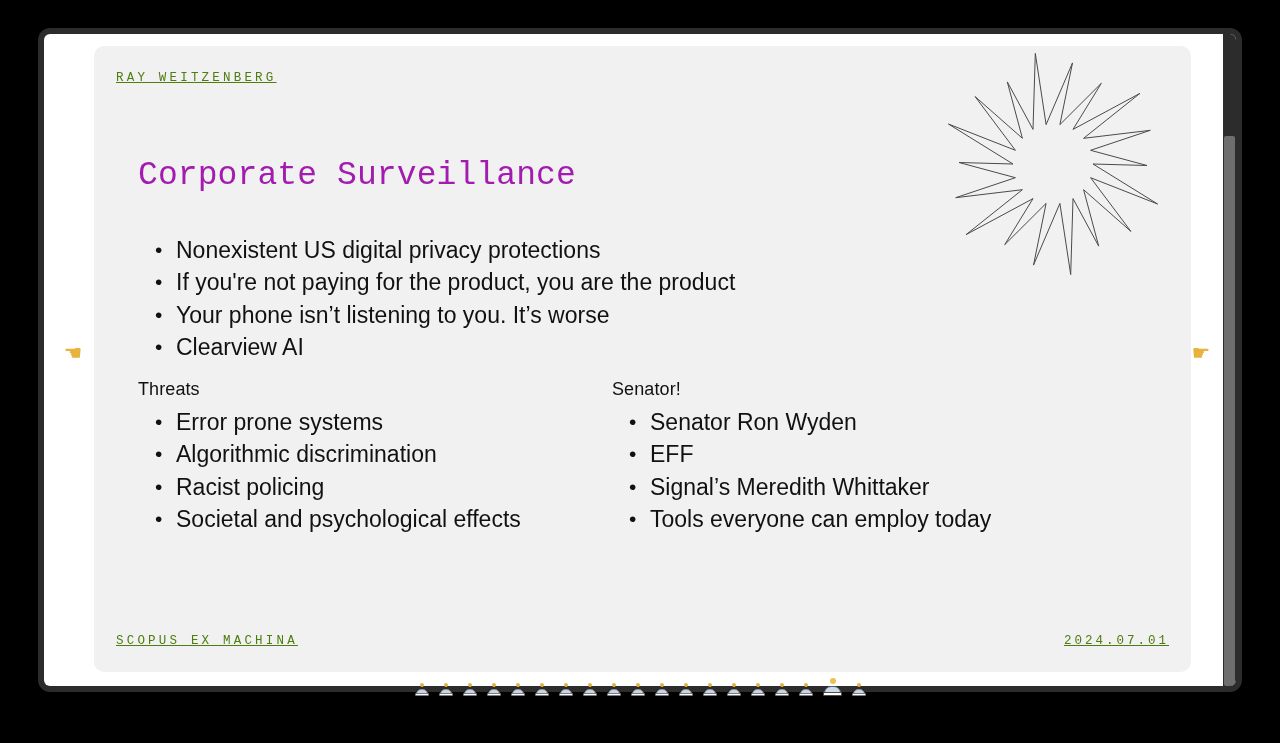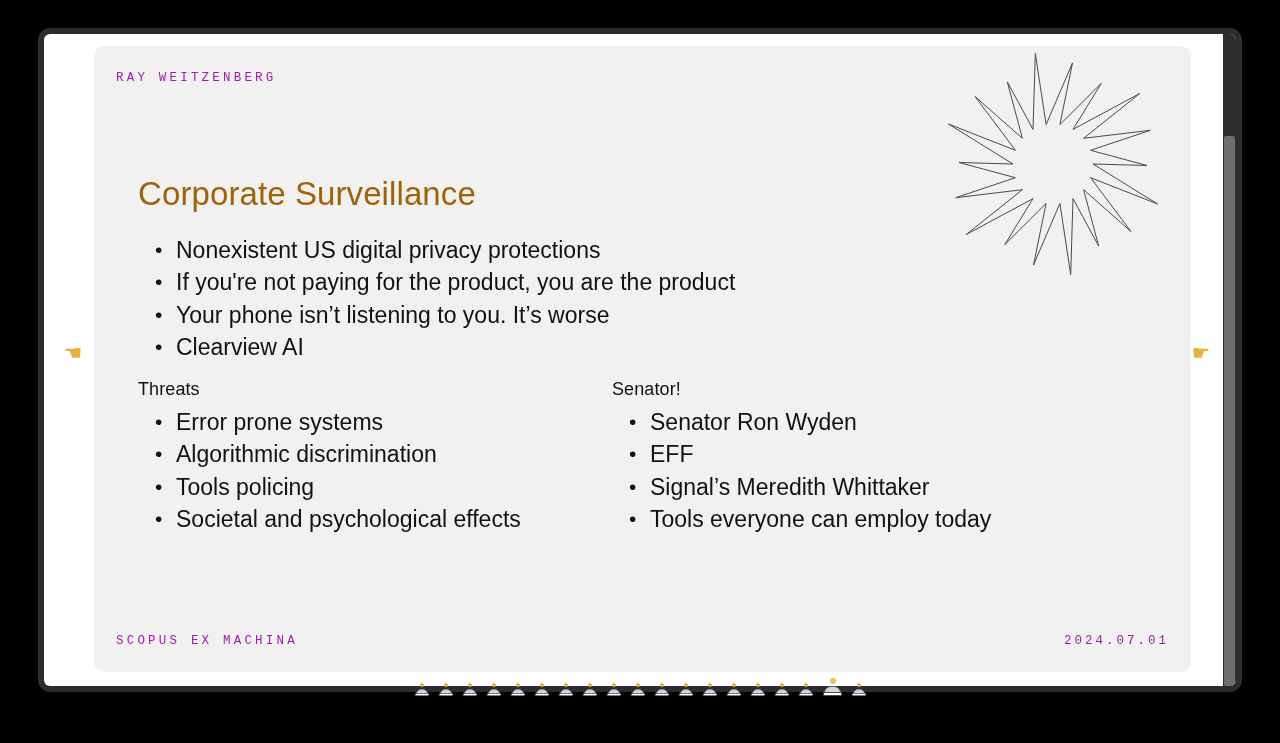--- a/index.html
+++ b/index.html
@@ -70,36 +70,38 @@
     background: #f1f1f1;
     border-radius: 10px;
     box-sizing: border-box;
   }
 
   .mono-label {
     position: absolute;
     font-family: "Liberation Mono", "DejaVu Sans Mono", monospace;
     font-size: 12.5px;
     letter-spacing: 3.2px;
-    color: #a21caf;
+    color: #4d7c0f;
     white-space: nowrap;
+    text-decoration: underline;
   }
   #slide-author { left: 22px; top: 25px; }
   #slide-series { left: 22px; top: 588px; }
   #slide-date   { right: 22px; top: 588px; letter-spacing: 3.0px; }
 
   #slide-title {
     position: absolute;
     left: 44px;
-    top: 107px;
+    top: 89px;
     font-size: 33px;
     font-weight: 400;
-    color: #a16207;
+    color: #a21caf;
     letter-spacing: 0.1px;
     white-space: nowrap;
+    font-family: Liberation Mono, monospace;
   }
 
   ul.bullets {
     position: absolute;
     margin: 0;
     padding: 0 0 0 38px;
     list-style: none;
   }
   ul.bullets li {
     position: relative;
@@ -254,21 +256,21 @@
           <li>If you're not paying for the product, you are the product</li>
           <li>Your phone isn’t listening to you. It’s worse</li>
           <li>Clearview AI</li>
         </ul>
 
         <div class="section" id="section-threats">
           <h2>Threats</h2>
           <ul class="bullets">
             <li>Error prone systems</li>
             <li>Algorithmic discrimination</li>
-            <li>Tools policing</li>
+            <li>Racist policing</li>
             <li>Societal and psychological effects</li>
           </ul>
         </div>
 
         <div class="section" id="section-resist">
           <h2>Senator!</h2>
           <ul class="bullets">
             <li>Senator Ron Wyden</li>
             <li>EFF</li>
             <li>Signal’s Meredith Whittaker</li>

